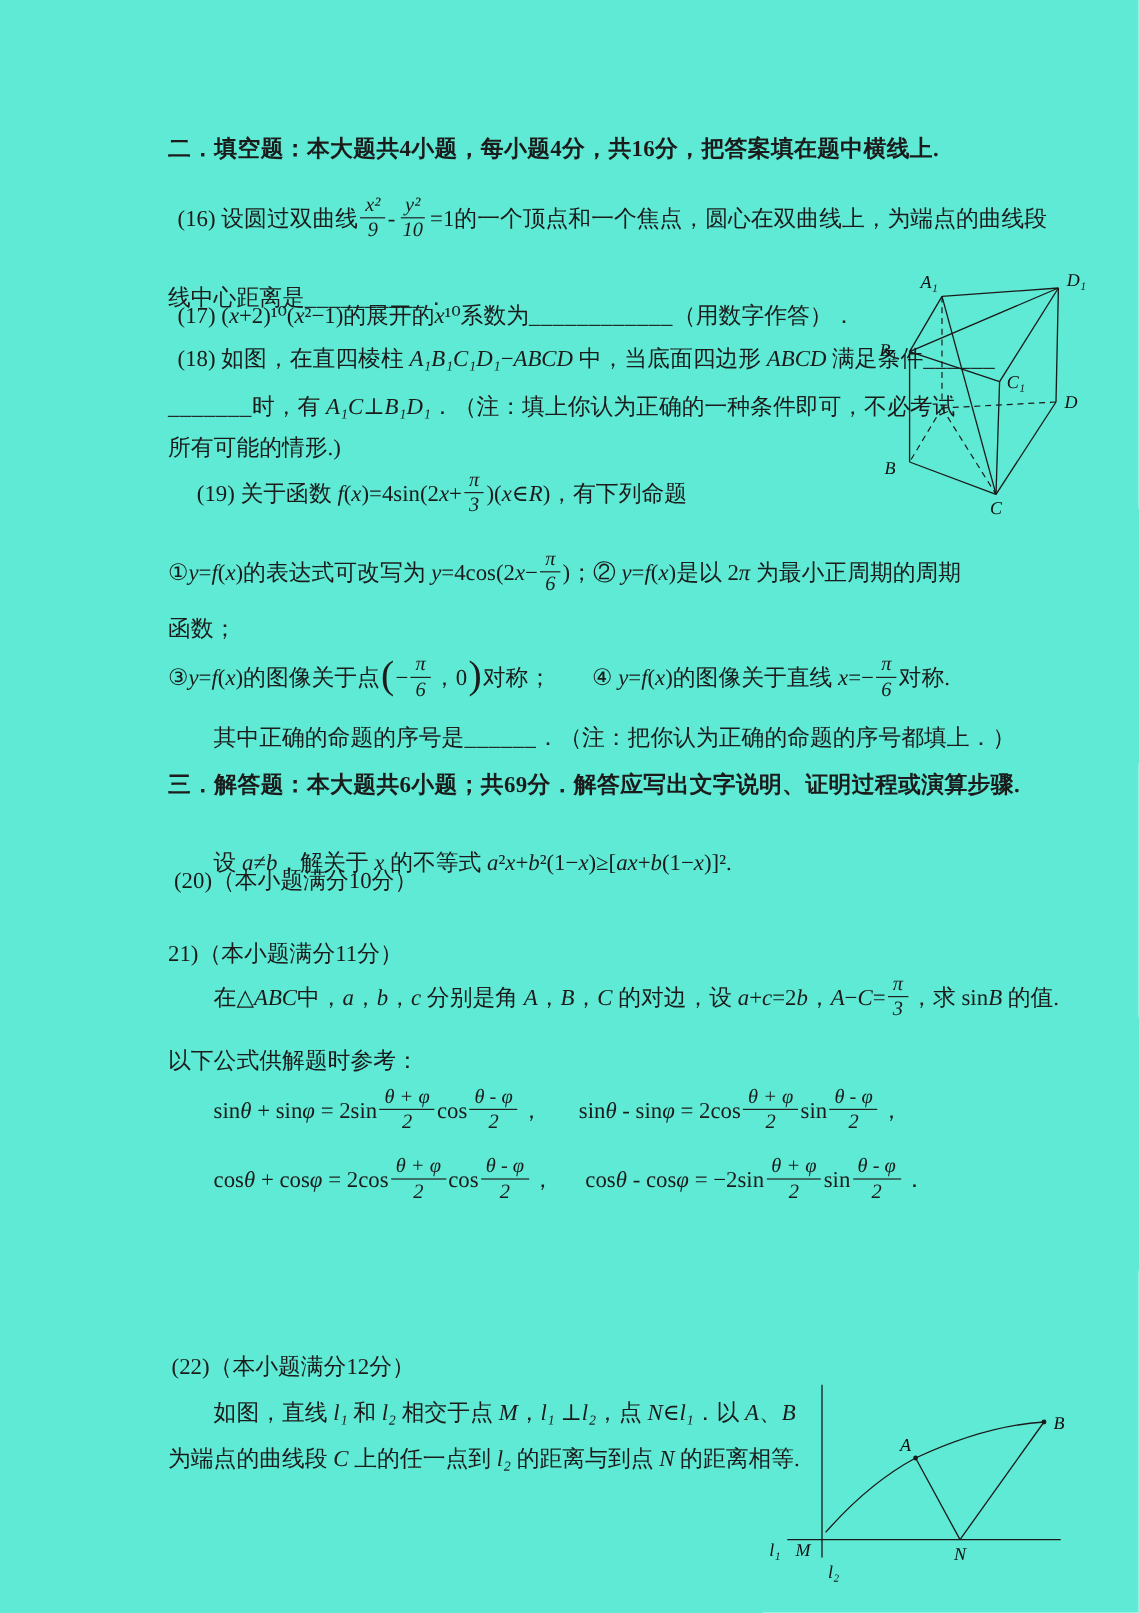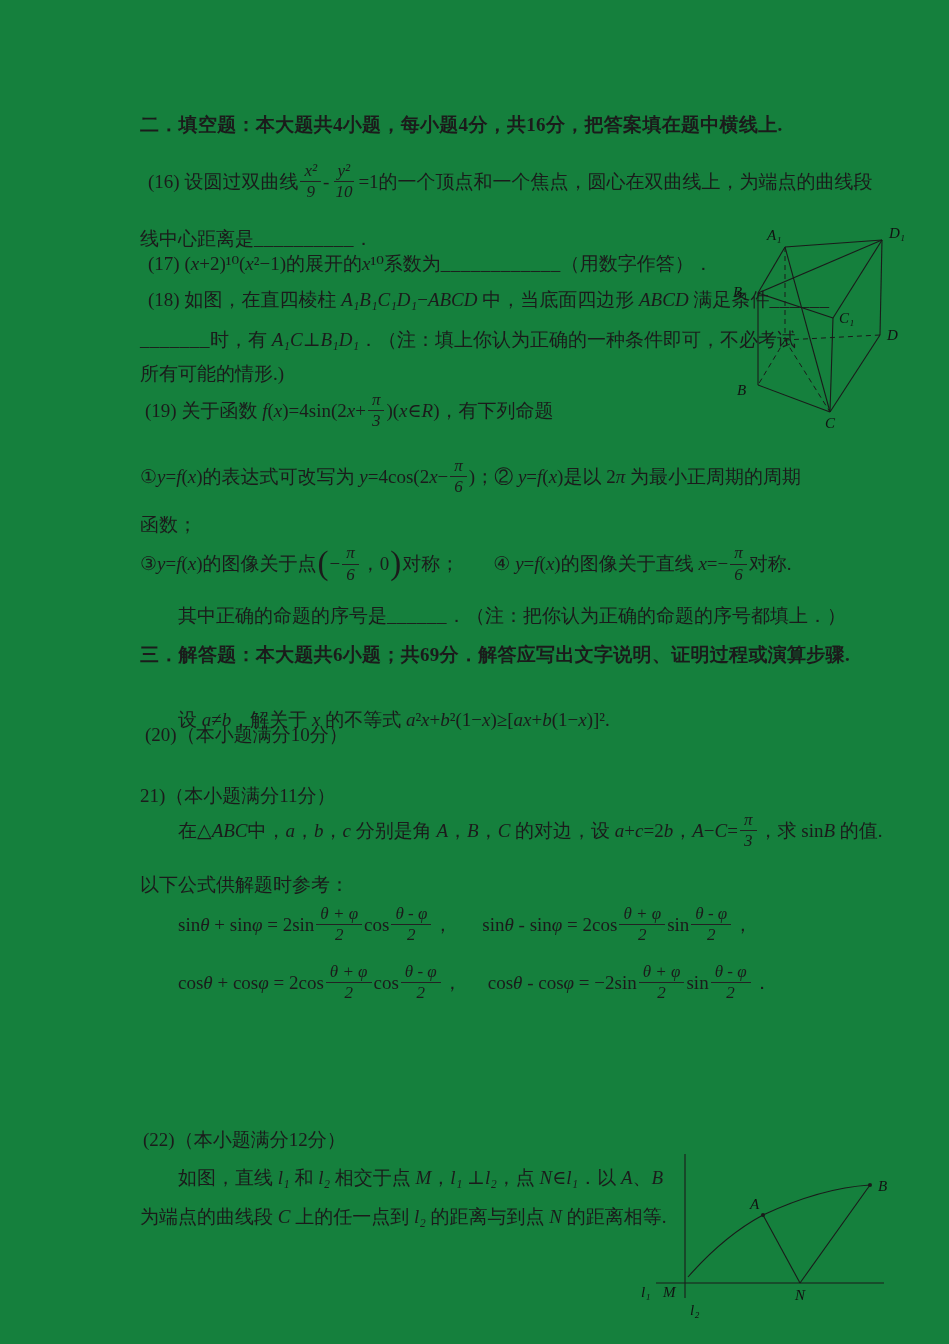--- a/index.html
+++ b/index.html
@@ -1,19 +1,19 @@
 <!DOCTYPE html>
 <html><head>
 <meta charset="utf-8">
 <style>
   html,body{margin:0;padding:0;background:#ffffff;}
   #page{
     position:relative;
     width:949px;height:1344px;
-    background:#15803d;
+    background:#5eead4;
     overflow:hidden;
     font-family:"Liberation Serif","DejaVu Serif",serif;
     color:#1b1b1b;
   }
   .para{
     position:absolute;
     font-size:19px;
     line-height:1.4;
     white-space:nowrap;
   }
@@ -53,29 +53,29 @@
 
   <div class="para bold" style="left:140px;top:112px;"><span class="cn">二．填空题：本大题共4小题，每小题4分，共16分，把答案填在题中横线上.</span></div>
 
   <div class="para" style="left:148px;top:163px;"><span class="cn">(16) 设圆过双曲线</span><span class="frac">
         <span class="fnum">x²</span>
         <span class="fden">9</span>
       </span><span class="roman">-</span><span class="frac">
         <span class="fnum">y²</span>
         <span class="fden">10</span>
       </span><span class="roman">=1</span><span class="cn">的一个顶点和一个焦点，圆心在双曲线上，为端点的曲线段</span></div>
-  <div class="para" style="left:140px;top:226px;"><span class="cn">线中心距离是</span><span class="blank">__________</span><span class="cn">．</span></div>
+  <div class="para" style="left:140px;top:236px;"><span class="cn">线中心距离是</span><span class="blank">__________</span><span class="cn">．</span></div>
 
   <div class="para" style="left:148px;top:251px;"><span class="cn">(17) </span><span class="roman">(</span><span class="math">x</span><span class="roman">+2)¹⁰(</span><span class="math">x</span><span class="roman">²−1)</span><span class="cn">的展开的</span><span class="math">x</span><span class="roman">¹⁰</span><span class="cn">系数为</span><span class="blank">____________</span><span class="cn">（用数字作答）．</span></div>
 
   <div class="para" style="left:148px;top:287px;"><span class="cn">(18) 如图，在直四棱柱 </span><span class="math">A₁B₁C₁D₁</span><span class="roman">−</span><span class="math">ABCD</span><span class="cn"> 中，当底面四边形 </span><span class="math">ABCD</span><span class="cn"> 满足条件</span><span class="blank">______</span></div>
   <div class="para" style="left:140px;top:327px;"><span class="blank">_______</span><span class="cn">时，有 </span><span class="math">A₁C</span><span class="roman">⊥</span><span class="math">B₁D₁</span><span class="cn">．（注：填上你认为正确的一种条件即可，不必考试</span></div>
   <div class="para" style="left:140px;top:361px;"><span class="cn">所有可能的情形.)</span></div>
 
-  <div class="para" style="left:145px;top:392px;text-align:right;"><span class="cn">(19) 关于函数 </span><span class="math">f</span><span class="roman">(</span><span class="math">x</span><span class="roman">)=4sin(2</span><span class="math">x</span><span class="roman">+</span><span class="frac">
+  <div class="para" style="left:164px;top:392px;text-align:right;"><span class="cn">(19) 关于函数 </span><span class="math">f</span><span class="roman">(</span><span class="math">x</span><span class="roman">)=4sin(2</span><span class="math">x</span><span class="roman">+</span><span class="frac">
         <span class="fnum">π</span>
         <span class="fden">3</span>
       </span><span class="roman">)(</span><span class="math">x</span><span class="roman">∈</span><span class="math">R</span><span class="roman">)</span><span class="cn">，有下列命题</span></div>
   <div class="para" style="left:140px;top:458px;"><span class="cn">①</span><span class="math">y</span><span class="roman">=</span><span class="math">f</span><span class="roman">(</span><span class="math">x</span><span class="roman">)</span><span class="cn">的表达式可改写为 </span><span class="math">y</span><span class="roman">=4cos(2</span><span class="math">x</span><span class="roman">−</span><span class="frac">
         <span class="fnum">π</span>
         <span class="fden">6</span>
       </span><span class="roman">)</span><span class="cn">；② </span><span class="math">y</span><span class="roman">=</span><span class="math">f</span><span class="roman">(</span><span class="math">x</span><span class="roman">)</span><span class="cn">是以 2</span><span class="math">π</span><span class="cn"> 为最小正周期的周期</span></div>
   <div class="para" style="left:140px;top:512px;"><span class="cn">函数；</span></div>
   <div class="para" style="left:140px;top:543px;"><span class="cn">③</span><span class="math">y</span><span class="roman">=</span><span class="math">f</span><span class="roman">(</span><span class="math">x</span><span class="roman">)</span><span class="cn">的图像关于点</span><span class="bigp">(</span><span class="roman">−</span><span class="frac">
         <span class="fnum">π</span>

